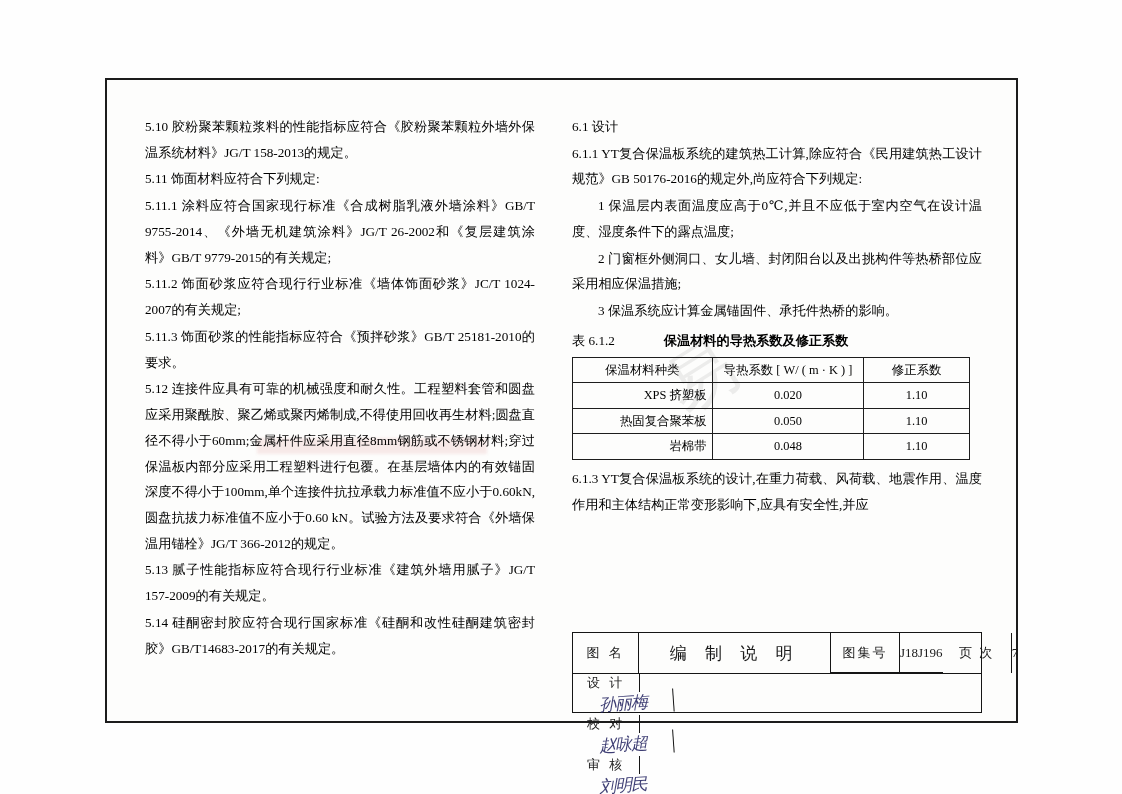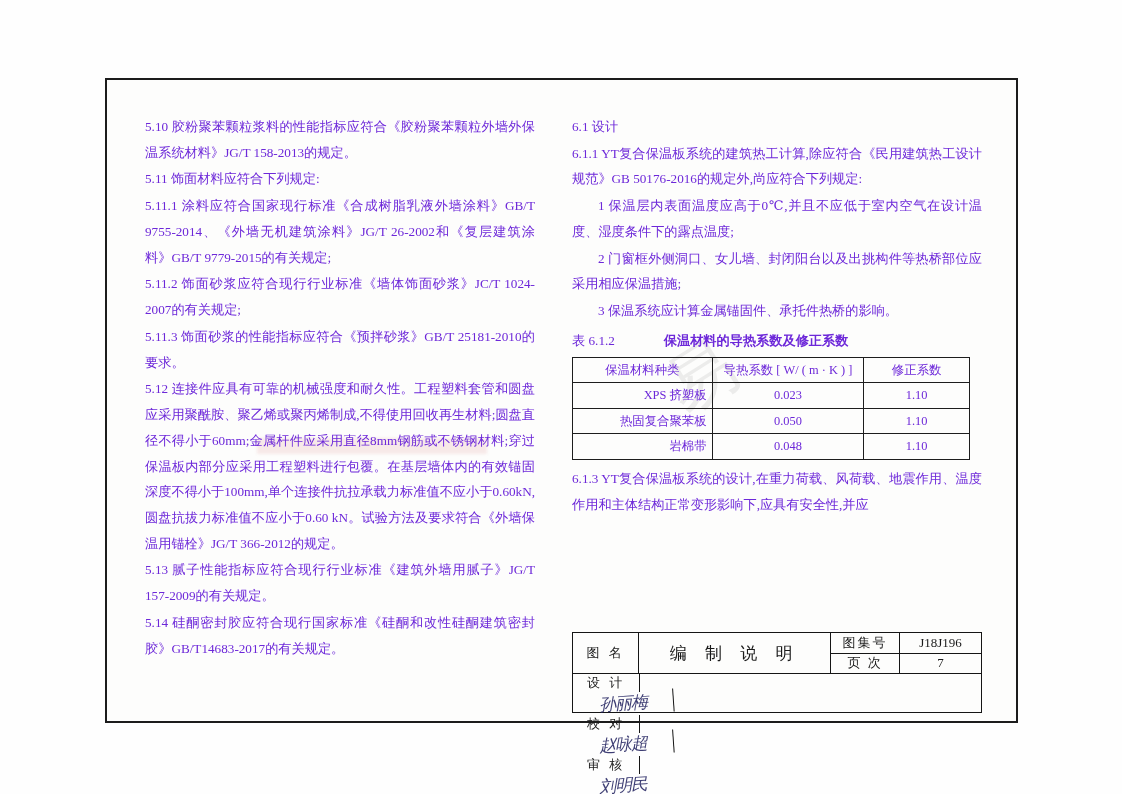--- a/index.html
+++ b/index.html
@@ -48,21 +48,21 @@
     font-family: "Liberation Serif", serif;
     letter-spacing: 6px;
     pointer-events: none;
     user-select: none;
   }
   .col {
     position: absolute;
     top: 34px;
     font-size: 13.2px;
     line-height: 1.95;
-    color: #6d28d9;
+    color: #000000;
   }
   .col-left {
     left: 38px;
     width: 390px;
   }
   .col-right {
     left: 465px;
     width: 410px;
   }
   .p {
@@ -146,21 +146,21 @@
   }
   .tb-name {
     flex: 1;
     font-size: 17px;
     letter-spacing: 7px;
     border-right: 1.4px solid #151515;
   }
   .tb-right {
     width: 150px;
     display: flex;
-    flex-direction: column;
+    flex-direction: row;
   }
   .tb-rrow {
     flex: 1;
     display: flex;
     align-items: stretch;
   }
   .tb-rrow:first-child {
     border-bottom: 1.4px solid #151515;
   }
   .tb-rlabel {
@@ -258,21 +258,21 @@
           <thead>
             <tr>
               <th class="left">保温材料种类</th>
               <th>导热系数 [ W/ ( m · K ) ]</th>
               <th>修正系数</th>
             </tr>
           </thead>
           <tbody>
             <tr>
               <td class="left">XPS 挤塑板</td>
-              <td>0.023</td>
+              <td>0.020</td>
               <td>1.10</td>
             </tr>
             <tr>
               <td class="left">热固复合聚苯板</td>
               <td>0.050</td>
               <td>1.10</td>
             </tr>
             <tr>
               <td class="left">岩棉带</td>
               <td>0.048</td>

